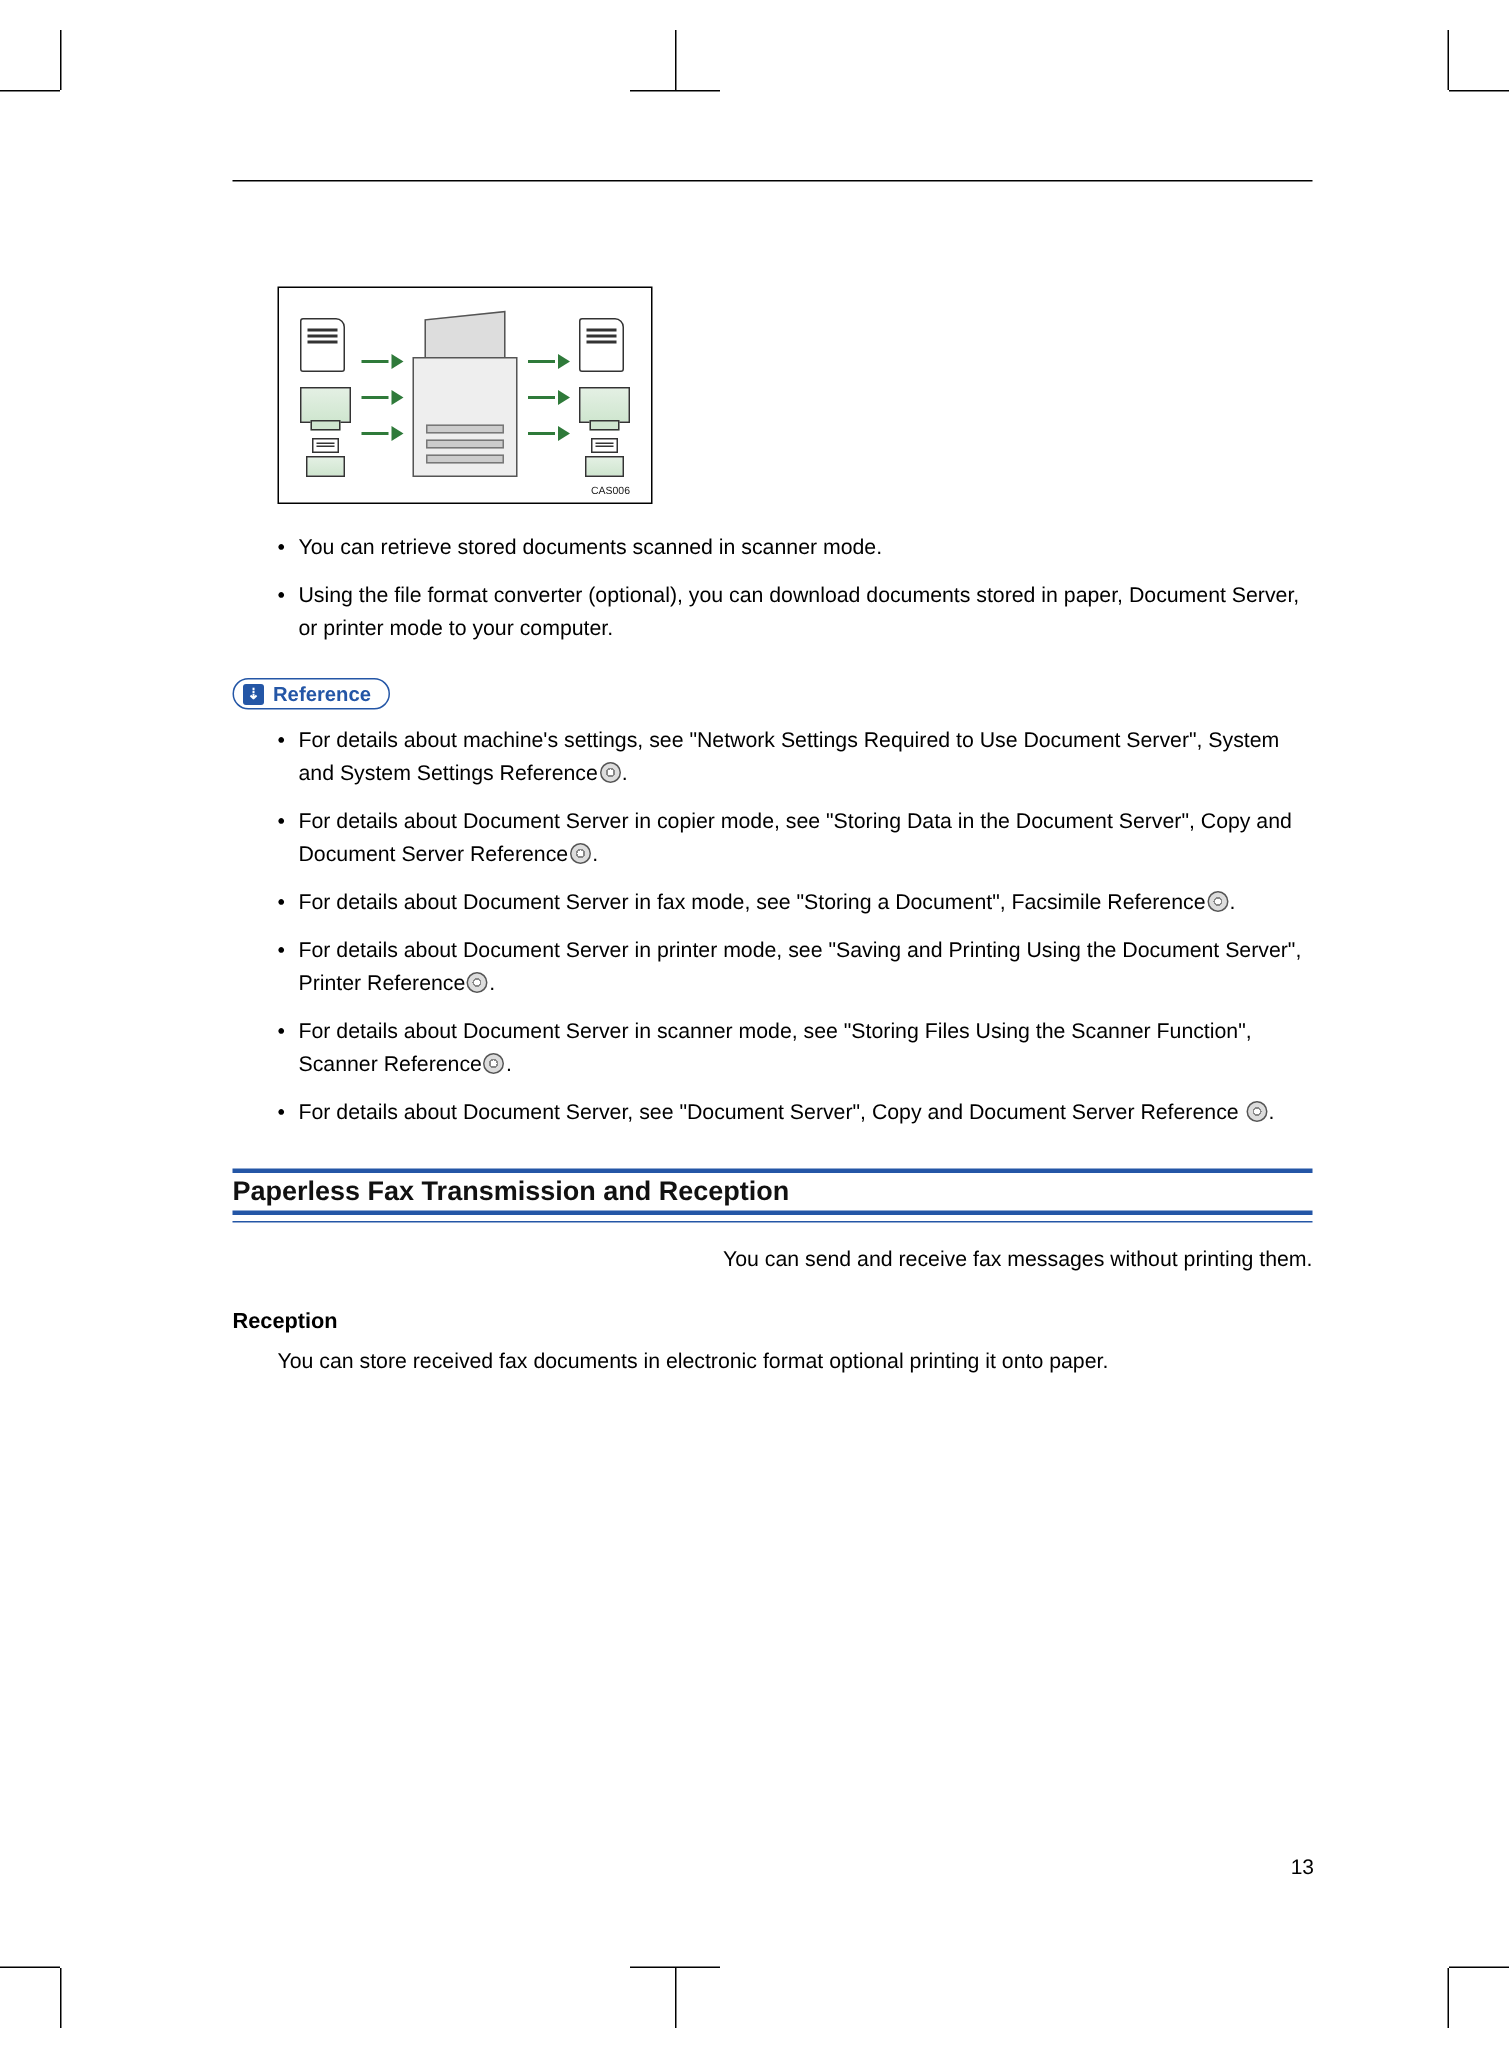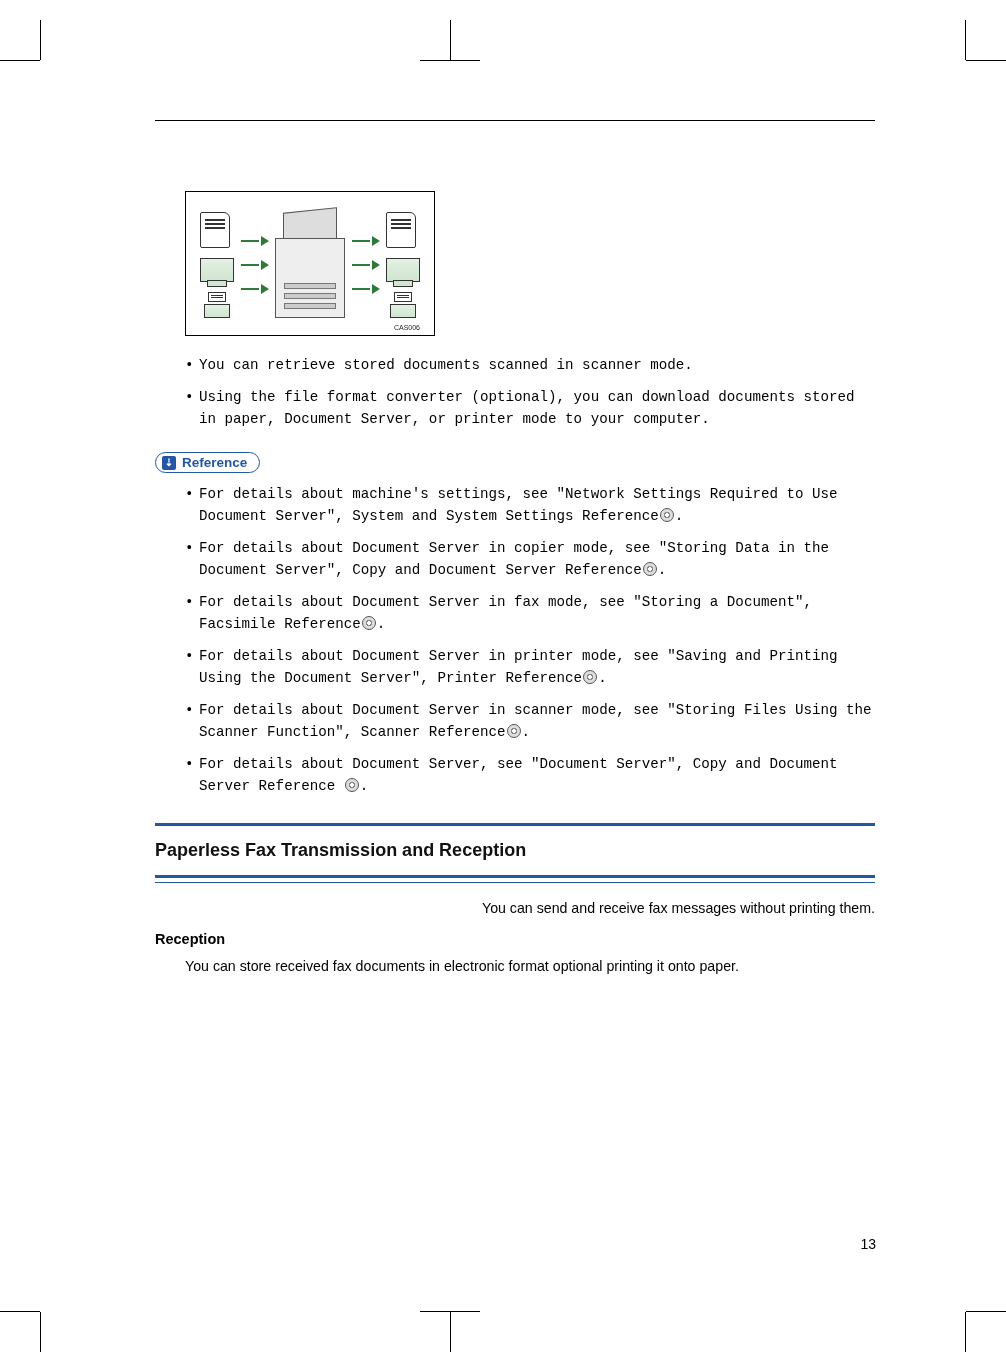--- a/index.html
+++ b/index.html
@@ -44,32 +44,32 @@
   .mfp .body { position:absolute; top:28px; left:0; width:70px; height:80px; background:#eee; border:1px solid #555;}
   .mfp .tray { position:absolute; left:8px; right:8px; height:6px; background:#ccc; border:1px solid #777;}
   .arrow { display:inline-block; width:0; height:0; }
   .arrow.right { border-top:5px solid transparent; border-bottom:5px solid transparent; border-left:8px solid #2f7a3a; }
   .aline { display:inline-block; height:2px; background:#2f7a3a; width:18px; vertical-align:middle; }
   .conn { display:flex; align-items:center; gap:2px; }
   .cas { font-size: 7px; text-align: right; color:#222; margin-top:4px; }
 
   
   ul.bul { list-style: none; margin: 18px 0 0 30px; font-size: 14.2px; line-height: 1.55; }
-  ul.bul > li { position: relative; padding-left: 14px; margin-bottom: 10px; font-family: Liberation Mono, monospace; }
+  ul.bul > li { position: relative; padding-left: 14px; margin-bottom: 10px; }
   ul.bul > li::before { content: "•"; position: absolute; left: 0; top: 0; }
   .refbadge { display:inline-flex; align-items:center; margin:12px 0 6px 0; }
   .refbadge .pill { border:1px solid #2456a6; border-radius: 12px; padding: 2px 12px 2px 6px; font-size: 13.5px; color:#2456a6; display:inline-flex; align-items:center; gap:6px; font-weight:600;}
   .refbadge .sq { width:14px; height:14px; background:#2456a6; color:#fff; font-size:10px; display:flex; align-items:center; justify-content:center; border-radius:2px; font-weight:700;}
   .cd { display:inline-block; width:14px; height:14px; border-radius:50%; border:1px solid #555; background: radial-gradient(circle at 50% 50%, #fff 0 2px, #888 2px 3px, #ddd 3px 7px); vertical-align:-2px; margin:0 1px;}
   .section { margin-top: 26px; }
   .secrule { height:3px; background:#2456a6; }
   .secrule.thin { height:1px; margin-top:4px; }
-  .sectitle { font-size: 18px; font-weight: 600; margin: 14px 0; color:#111;}
+  .sectitle { font-size: 18px; font-weight: 600; margin: 2px 0; color:#111;}
   .para { font-size: 14.2px; line-height:1.55; margin: 14px 0 8px 0; text-align: right; }
-  .sub { font-size: 14.5px; font-weight:600; margin-top:12px; }
+  .sub { font-size: 14.5px; font-weight:600; margin-top:22px; }
   .indent { margin: 8px 0 0 30px; font-size:14.2px; line-height:1.55; }
   .pagenum { position:absolute; bottom: 120px; right: 130px; font-size: 14px; }
 </style>
 </head>
 <body>
 
 <div class="page">
 
   <div class="crop h tl-h"></div>
   <div class="crop v tl-v"></div>

